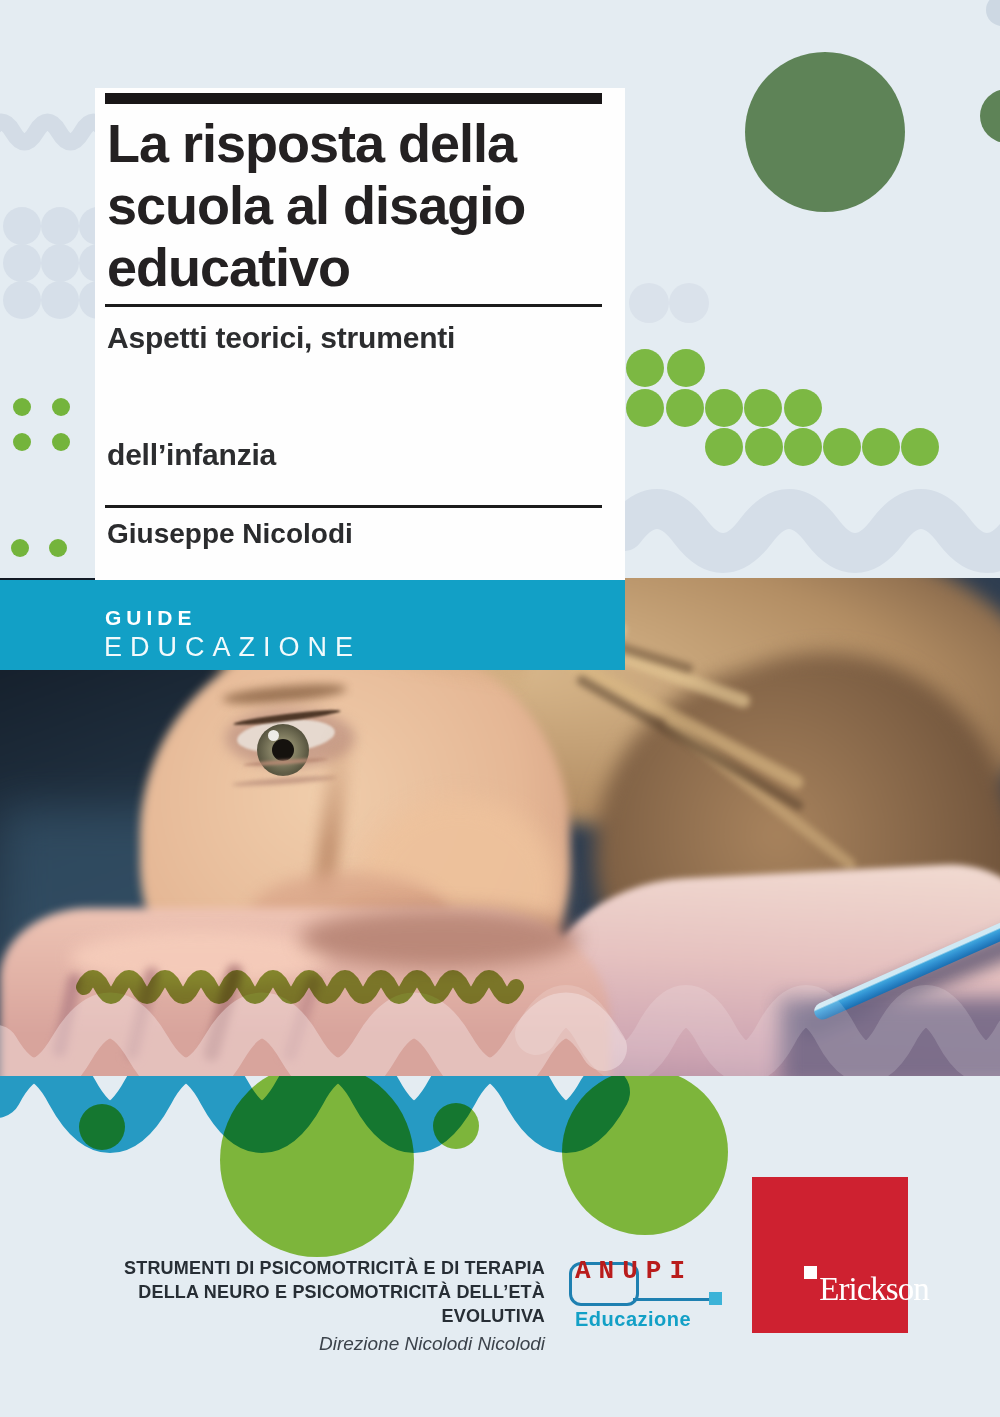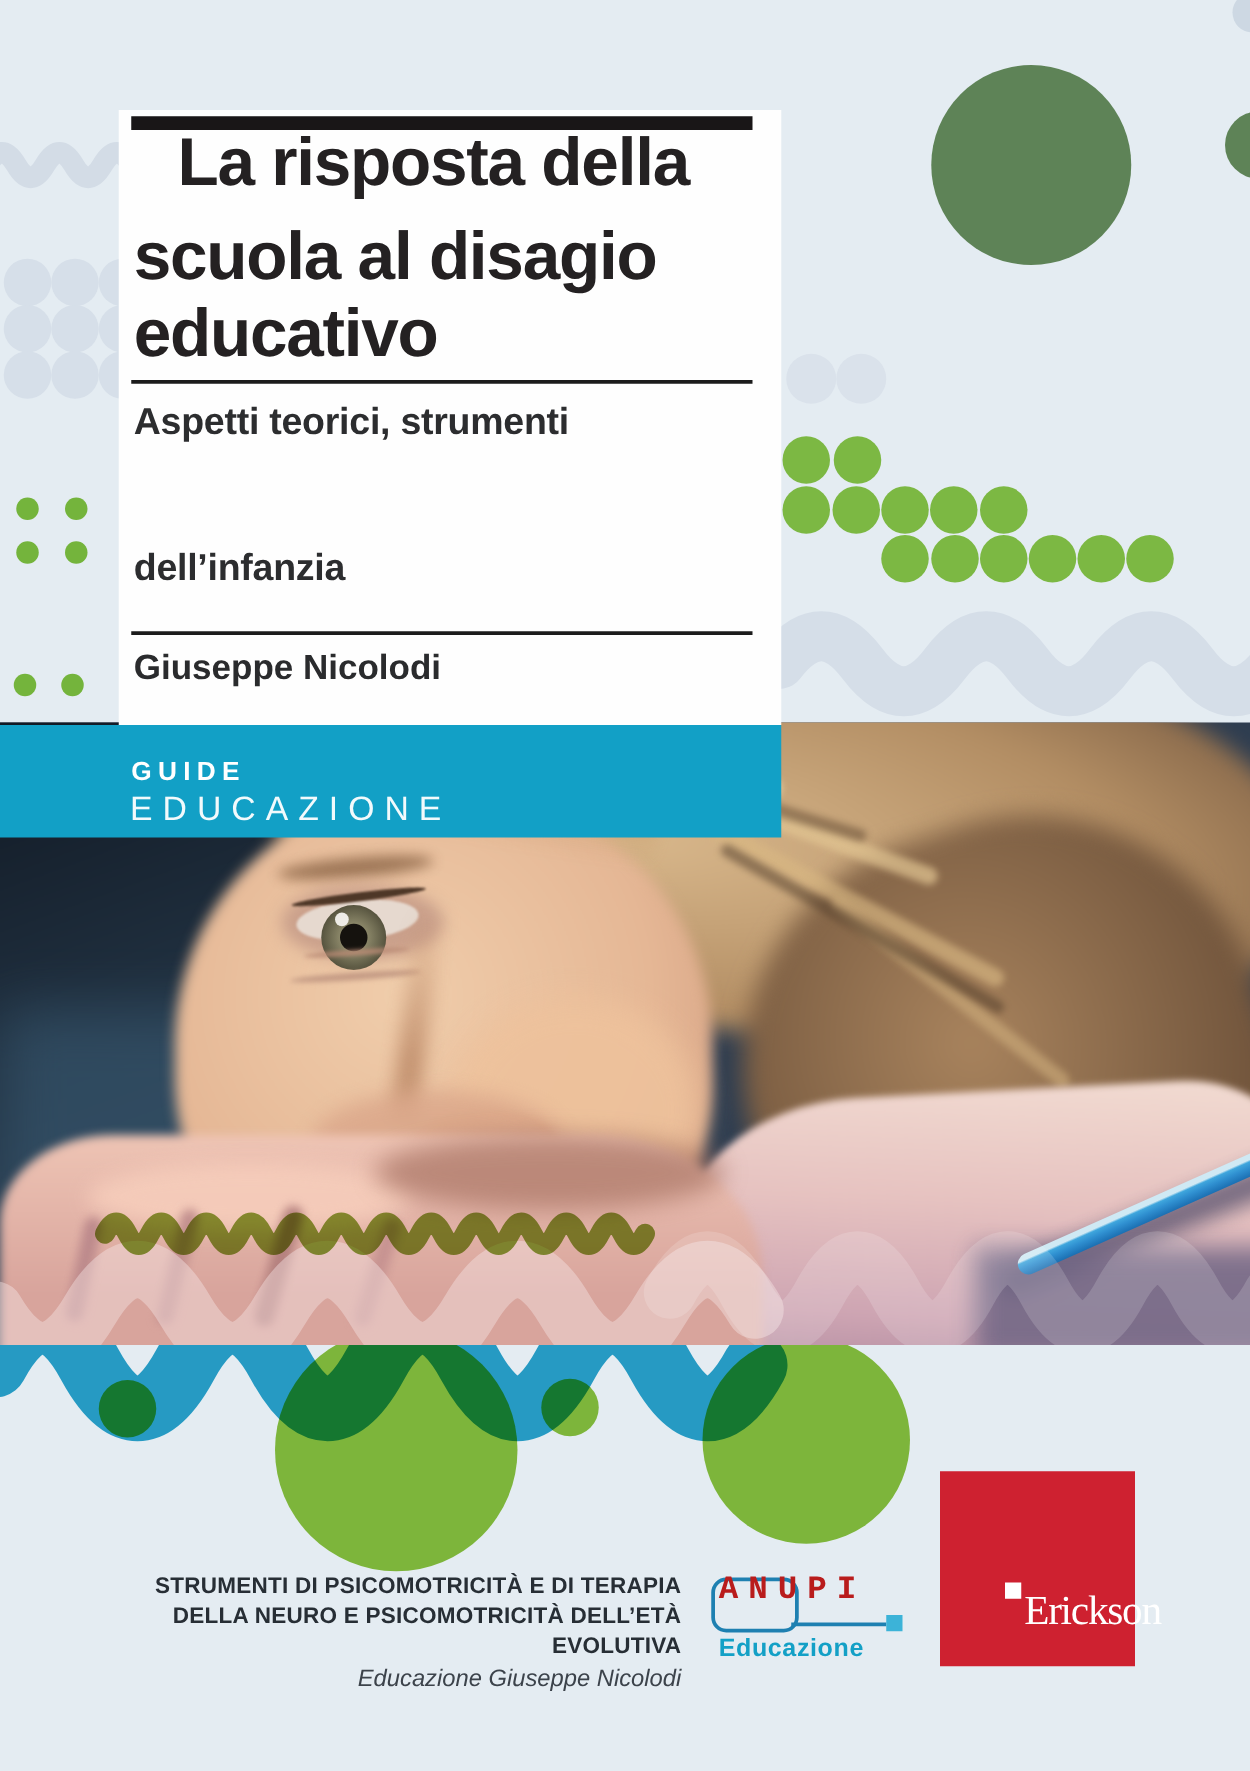--- a/index.html
+++ b/index.html
@@ -148,42 +148,42 @@
     </svg>
   </div>
 
   <div id="band" class="abs">
     <div class="abs guide">GUIDE</div>
     <div class="abs educ">EDUCAZIONE</div>
   </div>
 
   <div id="card" class="abs">
     <div class="abs topbar"></div>
-    <div class="abs title-line" style="top:11px;margin-left:35px;">La risposta della</div>
+    <div class="abs title-line" style="top:24px;">La risposta della</div>
     <div class="abs title-line" style="top:86px;">scuola al disagio</div>
     <div class="abs title-line" style="top:148px;">educativo</div>
     <div class="abs rule" style="top:216px;"></div>
     <div class="abs sub-line" style="top:230px;">Aspetti teorici, strumenti</div>
     <div class="abs sub-line" style="top:347px;">dell’infanzia</div>
     <div class="abs rule" style="top:417px;"></div>
     <div class="abs" id="author">Giuseppe Nicolodi</div>
   </div>
 
   <div class="circle mult" style="left:220px;top:1063px;width:194px;height:194px;background:#8cc43e;"></div>
   <div class="circle mult" style="left:562px;top:1069px;width:166px;height:166px;background:#8cc43e;"></div>
   <div class="circle mult" style="left:79px;top:1104px;width:46px;height:46px;background:#8cc43e;"></div>
   <div class="circle mult" style="left:433px;top:1103px;width:46px;height:46px;background:#8cc43e;"></div>
   <svg class="abs mult" style="left:-12px;top:1030px;" width="660" height="132" viewBox="0 0 660 132">
     <path d="M 8,62 Q 46,-8 84,62 T 160,62 T 236,62 T 312,62 T 388,62 T 464,62 T 540,62 T 616,62" fill="none" stroke="#2aa7ce" stroke-width="52" stroke-linecap="round"></path>
   </svg>
 
   <div id="series-block" class="abs">
     <div class="l">STRUMENTI DI PSICOMOTRICITÀ E DI TERAPIA</div>
     <div class="l">DELLA NEURO E PSICOMOTRICITÀ DELL’ETÀ EVOLUTIVA</div>
-    <div class="dir">Educazione Giuseppe Nicolodi</div>
+    <div class="dir">Direzione Nicolodi Nicolodi</div>
   </div>
 
   <div id="anupi" class="abs">
     <div class="frame"></div>
     <div class="letters">ANUPI</div>
     <div class="tail"></div>
     <div class="sq"></div>
     <div class="edu">Educazione</div>
   </div>
 

